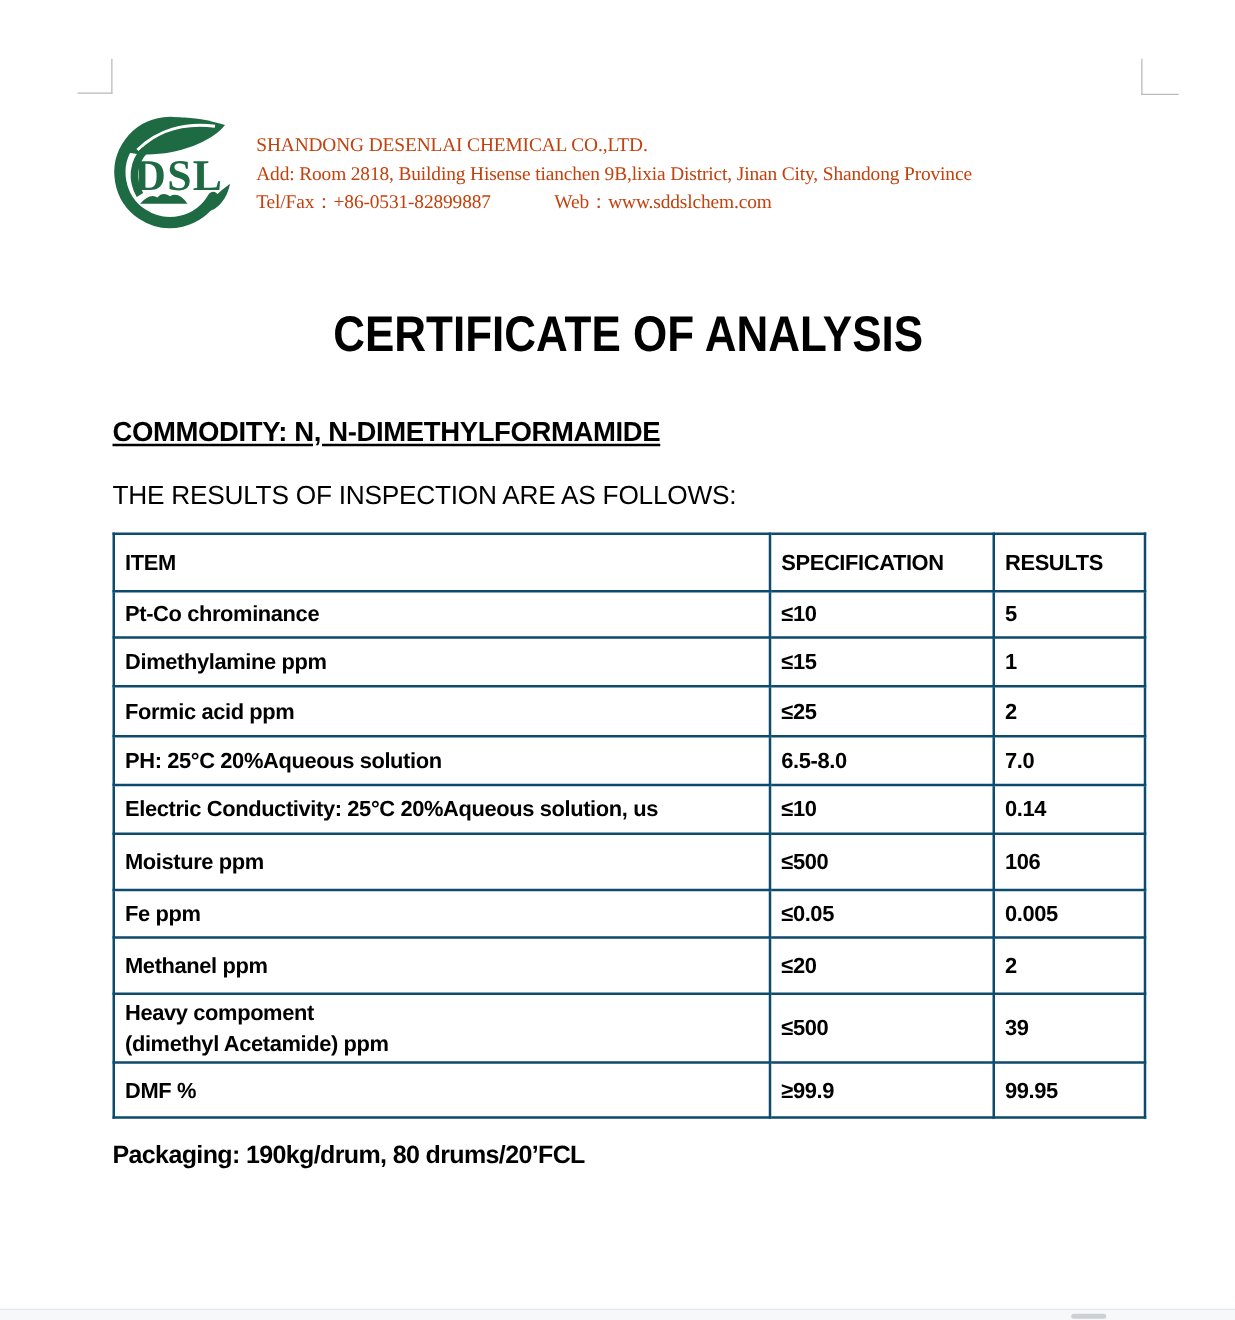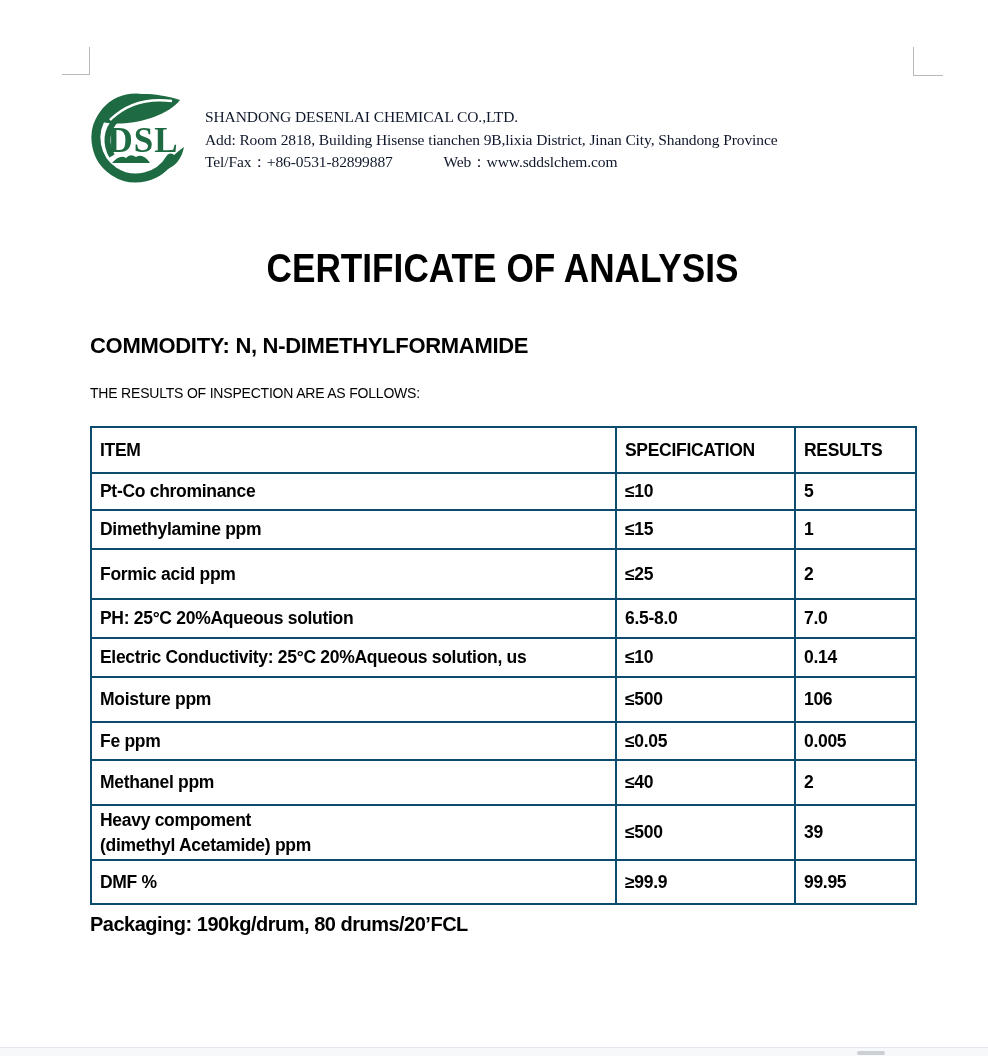--- a/index.html
+++ b/index.html
@@ -11,31 +11,31 @@
   .cropmark { position: absolute; }
   .cropmark.tl { left: 62px; top: 47px; width: 28px; height: 28px;
                  border-right: 1px solid #b7babd; border-bottom: 1px solid #b7babd; }
   .cropmark.tr { left: 913px; top: 47px; width: 30px; height: 29px;
                  border-left: 1px solid #b7babd; border-bottom: 1px solid #b7babd; }
 
   
   .logo { position: absolute; left: 86px; top: 86px; width: 112px; height: 100px; }
   .company-info { position: absolute; left: 205px; top: 106px; width: 660px;
                   font-family: "Liberation Serif", serif; font-size: 15.5px;
-                  letter-spacing: -0.1px; line-height: 22.5px; color: #0f172a; }
+                  letter-spacing: -0.1px; line-height: 22.5px; color: #c2410c; }
   .contact-line span.web-span { margin-left: 47px; }
 
   
   .doc-title { position: absolute; left: 90px; top: 246px; width: 825px;
                text-align: center; font-size: 40px; font-weight: bold;
                transform: scaleX(0.88); transform-origin: 50% 50%;
                white-space: nowrap; letter-spacing: 0px; }
   .commodity { position: absolute; left: 90px; top: 333px; font-size: 22px;
-               font-weight: bold; letter-spacing: -0.3px; white-space: nowrap; }
-  .intro     { position: absolute; left: 90px; top: 385px; font-size: 14px;
+               font-weight: bold; letter-spacing: -0.3px; white-space: nowrap; text-decoration: underline; }
+  .intro     { position: absolute; left: 90px; top: 385px; font-size: 21px;
                letter-spacing: -0.2px; white-space: nowrap; }
 
   
   table.coa { position: absolute; left: 90px; top: 426px; width: 825px;
               border-collapse: collapse; table-layout: fixed; }
   table.coa th, table.coa td { border: 2px solid #0c4a6e; font-weight: bold;
               font-size: 17.5px; letter-spacing: -0.3px; padding-left: 8px;
               vertical-align: middle; text-align: left; }
   table.coa thead tr { height: 46px; }
   table.coa td.col-item { white-space: pre-line; line-height: 25px; }
@@ -99,21 +99,21 @@
         <tr style="height: 37px;">
           <td class="col-item">Pt-Co chrominance</td>
           <td class="col-spec">≤10</td>
           <td class="col-result">5</td>
         </tr>
         <tr style="height: 39px; margin-left: 35px;">
           <td class="col-item">Dimethylamine ppm</td>
           <td class="col-spec">≤15</td>
           <td class="col-result">1</td>
         </tr>
-        <tr style="height: 50px; border-radius: 19px;">
+        <tr style="height: 40px; border-radius: 19px;">
           <td class="col-item">Formic acid ppm</td>
           <td class="col-spec">≤25</td>
           <td class="col-result">2</td>
         </tr>
         <tr style="height: 39px;">
           <td class="col-item">PH: 25°C 20%Aqueous solution</td>
           <td class="col-spec">6.5-8.0</td>
           <td class="col-result">7.0</td>
         </tr>
         <tr style="height: 39px;">
@@ -126,21 +126,21 @@
           <td class="col-spec">≤500</td>
           <td class="col-result">106</td>
         </tr>
         <tr style="height: 38px; padding-left: 32px;">
           <td class="col-item">Fe ppm</td>
           <td class="col-spec">≤0.05</td>
           <td class="col-result">0.005</td>
         </tr>
         <tr style="height: 45px;">
           <td class="col-item">Methanel ppm</td>
-          <td class="col-spec">≤40</td>
+          <td class="col-spec">≤20</td>
           <td class="col-result">2</td>
         </tr>
         <tr style="height: 55px;">
           <td class="col-item">Heavy compoment
 (dimethyl Acetamide) ppm</td>
           <td class="col-spec">≤500</td>
           <td class="col-result">39</td>
         </tr>
         <tr style="height: 44px;">
           <td class="col-item">DMF %</td>

